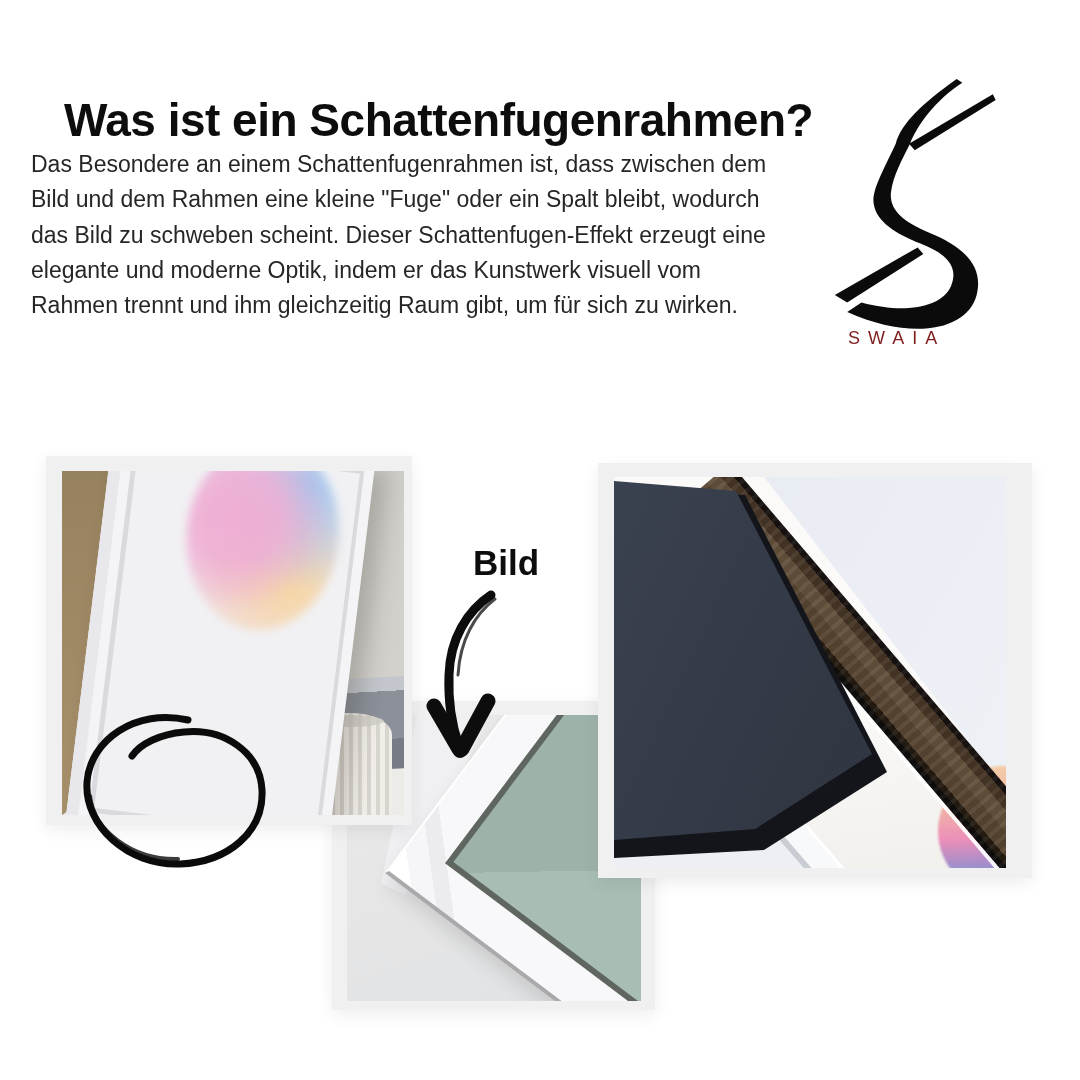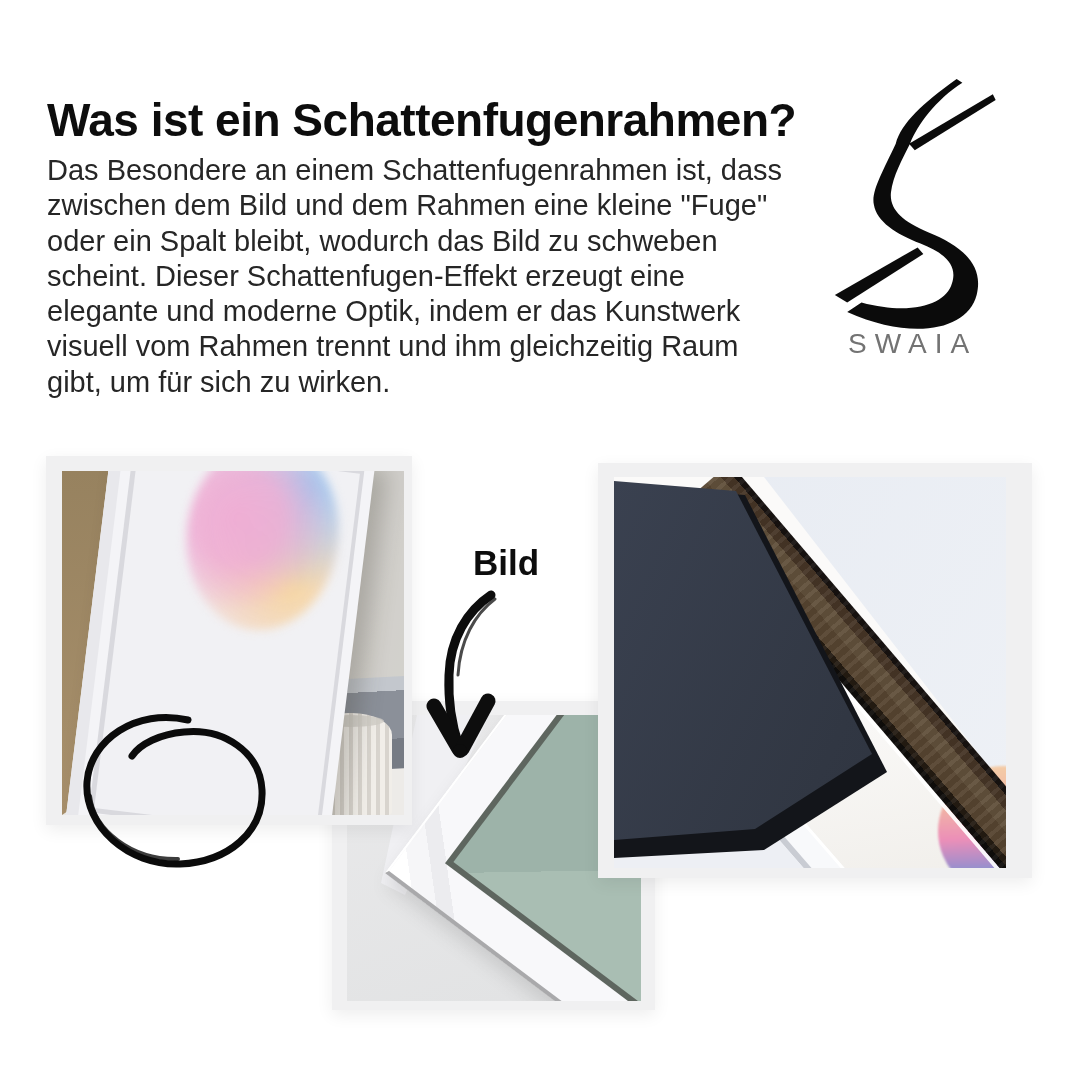--- a/index.html
+++ b/index.html
@@ -1,26 +1,26 @@
 <!DOCTYPE html>
 <html><head>
 <meta charset="utf-8">
 <style>
   html,body{margin:0;padding:0;}
   body{width:1080px;height:1080px;background:#ffffff;font-family:"Liberation Sans",sans-serif;}
   #canvas{position:relative;width:1080px;height:1080px;background:#ffffff;overflow:hidden;}
 
   
-  .title{position:absolute;left:47px;top:62px;font-size:46px;font-weight:800;letter-spacing:-.5px;color:#0d0d0d;white-space:nowrap;}
-  .para{position:absolute;left:47px;top:124px;width:748px;font-size:29px;line-height:35.3px;color:#262626;font-weight:400;}
+  .title{position:absolute;left:64px;top:62px;font-size:46px;font-weight:800;letter-spacing:-.5px;color:#0d0d0d;white-space:nowrap;}
+  .para{position:absolute;left:31px;top:124px;width:748px;font-size:23px;line-height:35.3px;color:#262626;font-weight:400;}
 
   
   .logo{position:absolute;left:810px;top:58px;width:240px;}
   .logo svg{display:block;}
-  .wordmark{margin-top:-6px;padding-left:38px;font-size:28px;letter-spacing:8px;color:#737373;font-weight:400;}
+  .wordmark{margin-top:-6px;padding-left:38px;font-size:18px;letter-spacing:8px;color:#7f1d1d;font-weight:400;}
 
   
   .card{position:absolute;background:#f0f0f1;box-shadow:0 5px 16px rgba(0,0,0,.07);}
   #card-left{left:46px;top:456px;width:366px;height:369px;z-index:3;}
   #card-mid{left:332px;top:701px;width:323px;height:309px;z-index:1;}
   #card-right{left:598px;top:463px;width:434px;height:415px;z-index:2;}
   .photo{position:absolute;overflow:hidden;}
 
   
   #photo-left{left:16px;top:15px;width:342px;height:344px;

